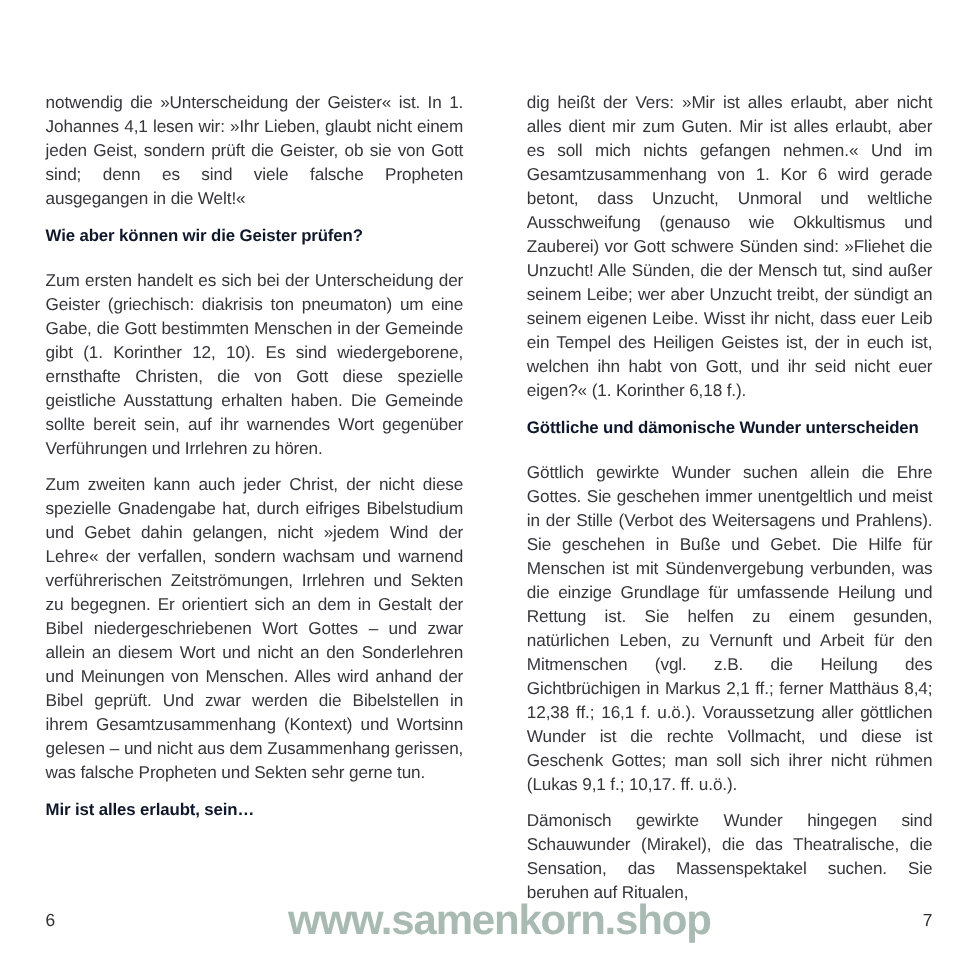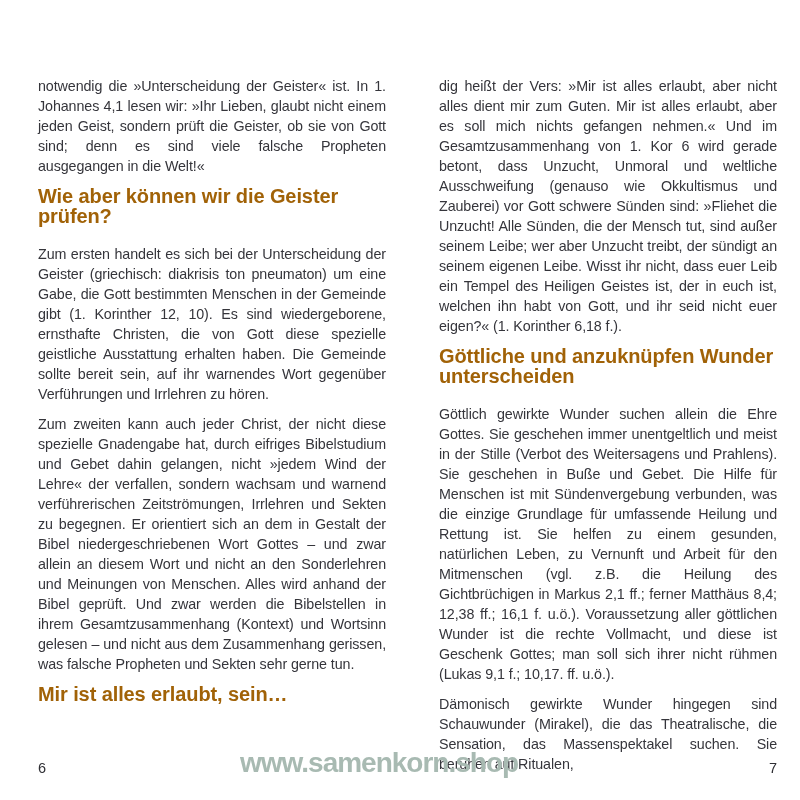--- a/index.html
+++ b/index.html
@@ -26,40 +26,40 @@
   .page-column p {
     margin: 0 0 10px 0;
     font-size: 14.3px;
     line-height: 20px;
     text-align: justify;
     letter-spacing: -0.1px;
     color: #35353b;
   }
   .page-column h2 {
     margin: 8px 0 18px 0;
-    font-size: 20px;
+    font-size: 14px;
     line-height: 20px;
     font-weight: 700;
     letter-spacing: -0.1px;
-    color: #a16207;
+    color: #0f172a;
   }
   .page-number {
     position: absolute;
     top: 760px;
     font-size: 14.5px;
     color: #2f2f34;
   }
   .pn-left  { left: 38px; }
   .pn-right { left: 439px; width: 338px; text-align: right; }
 
   .watermark {
     position: absolute;
     left: 240px;
     top: 747px;
-    font-size: 28px;
+    font-size: 35px;
     font-weight: 700;
     letter-spacing: -1px;
     white-space: nowrap;
     color: #a8bab2;
   }
 </style>
 </head>
 <body>
 
 <div class="spread">
@@ -67,21 +67,21 @@
   <div class="page-column left">
     <p>notwendig die »Unterscheidung der Geister« ist. In 1. Johannes 4,1 lesen wir: »Ihr Lieben, glaubt nicht einem jeden Geist, sondern prüft die Geister, ob sie von Gott sind; denn es sind viele falsche Propheten ausgegangen in die Welt!«</p>
     <h2>Wie aber können wir die Geister prüfen?</h2>
     <p>Zum ersten handelt es sich bei der Unterscheidung der Geister (griechisch: diakrisis ton pneumaton) um eine Gabe, die Gott bestimmten Menschen in der Gemeinde gibt (1. Korinther 12, 10). Es sind wiedergeborene, ernsthafte Christen, die von Gott diese spezielle geistliche Ausstattung erhalten haben. Die Gemeinde sollte bereit sein, auf ihr warnendes Wort gegenüber Verführungen und Irrlehren zu hören.</p>
     <p>Zum zweiten kann auch jeder Christ, der nicht diese spezielle Gnadengabe hat, durch eifriges Bibelstudium und Gebet dahin gelangen, nicht »jedem Wind der Lehre« der verfallen, sondern wachsam und warnend verführerischen Zeitströmungen, Irrlehren und Sekten zu begegnen. Er orientiert sich an dem in Gestalt der Bibel niedergeschriebenen Wort Gottes – und zwar allein an diesem Wort und nicht an den Sonderlehren und Meinungen von Menschen. Alles wird anhand der Bibel geprüft. Und zwar werden die Bibelstellen in ihrem Gesamtzusammenhang (Kontext) und Wortsinn gelesen – und nicht aus dem Zusammenhang gerissen, was falsche Propheten und Sekten sehr gerne tun.</p>
     <h2>Mir ist alles erlaubt, sein…</h2>
   </div>
 
   <div class="page-column right">
     <p>dig heißt der Vers: »Mir ist alles erlaubt, aber nicht alles dient mir zum Guten. Mir ist alles erlaubt, aber es soll mich nichts gefangen nehmen.« Und im Gesamtzusammenhang von 1. Kor 6 wird gerade betont, dass Unzucht, Unmoral und weltliche Ausschweifung (genauso wie Okkultismus und Zauberei) vor Gott schwere Sünden sind: »Fliehet die Unzucht! Alle Sünden, die der Mensch tut, sind außer seinem Leibe; wer aber Unzucht treibt, der sündigt an seinem eigenen Leibe. Wisst ihr nicht, dass euer Leib ein Tempel des Heiligen Geistes ist, der in euch ist, welchen ihn habt von Gott, und ihr seid nicht euer eigen?« (1. Korinther 6,18 f.).</p>
-    <h2>Göttliche und anzuknüpfen Wunder unterscheiden</h2>
+    <h2>Göttliche und dämonische Wunder unterscheiden</h2>
     <p>Göttlich gewirkte Wunder suchen allein die Ehre Gottes. Sie geschehen immer unentgeltlich und meist in der Stille (Verbot des Weitersagens und Prahlens). Sie geschehen in Buße und Gebet. Die Hilfe für Menschen ist mit Sündenvergebung verbunden, was die einzige Grundlage für umfassende Heilung und Rettung ist. Sie helfen zu einem gesunden, natürlichen Leben, zu Vernunft und Arbeit für den Mitmenschen (vgl. z.B. die Heilung des Gichtbrüchigen in Markus 2,1 ff.; ferner Matthäus 8,4; 12,38 ff.; 16,1 f. u.ö.). Voraussetzung aller göttlichen Wunder ist die rechte Vollmacht, und diese ist Geschenk Gottes; man soll sich ihrer nicht rühmen (Lukas 9,1 f.; 10,17. ff. u.ö.).</p>
     <p>Dämonisch gewirkte Wunder hingegen sind Schauwunder (Mirakel), die das Theatralische, die Sensation, das Massenspektakel suchen. Sie beruhen auf Ritualen,</p>
   </div>
 
   <div class="page-number pn-left">6</div>
   <div class="page-number pn-right">7</div>
 
   <div class="watermark">www.samenkorn.shop</div>
 
 </div>

